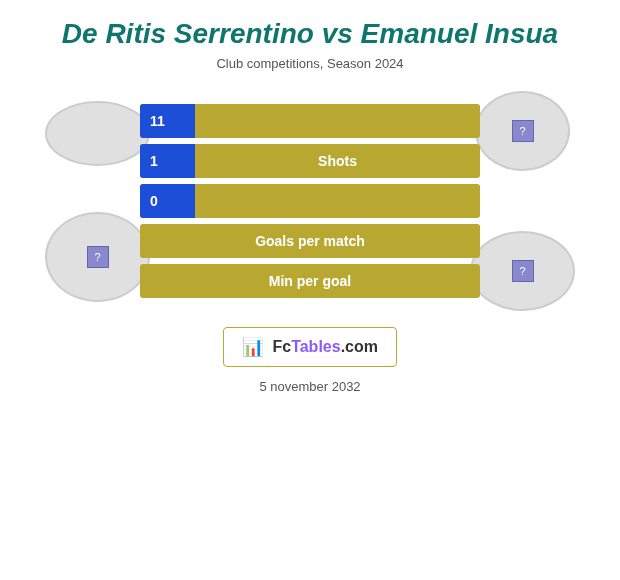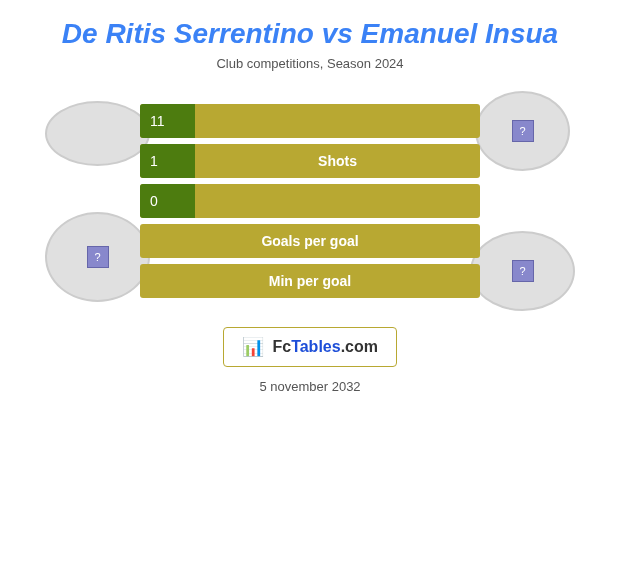--- a/index.html
+++ b/index.html
@@ -16,21 +16,21 @@
       height: 580px;
       display: flex;
       flex-direction: column;
       align-items: center;
       padding: 18px 10px 10px;
     }
 
     .title {
       font-size: 28px;
       font-weight: bold;
-      color: #3b82f6;
+      color: #0f766e;
       text-align: center;
       margin-bottom: 6px;
       font-style: italic;
     }
 
     .subtitle {
       font-size: 13px;
       color: #555;
       text-align: center;
       margin-bottom: 20px;
@@ -99,23 +99,23 @@
     .stat-row {
       display: flex;
       align-items: center;
       background: #b8a832;
       border-radius: 3px;
       overflow: hidden;
       height: 34px;
     }
 
     .stat-value {
-      background: #4d7c0f;
+      background: #1d4ed8;
       color: #fff;
-      font-weight: normal;
+      font-weight: bold;
       font-size: 14px;
       padding: 0 10px;
       height: 100%;
       display: flex;
       align-items: center;
       min-width: 55px;
     }
 
     .stat-label {
       color: #fff;
@@ -140,21 +140,21 @@
       font-size: 18px;
     }
 
     .logo-text {
       font-size: 16px;
       font-weight: bold;
       color: #333;
     }
 
     .logo-text span {
-      color: #1d4ed8;
+      color: #8b5cf6;
     }
 
     .date-text {
       margin-top: 12px;
       font-size: 13px;
       color: #555;
     }
   </style>
 </head>
 <body>
@@ -179,21 +179,21 @@
           <div class="stat-value">11</div>
         </div>
         <div class="stat-row">
           <div class="stat-value">1</div>
           <div class="stat-label">Shots</div>
         </div>
         <div class="stat-row">
           <div class="stat-value">0</div>
         </div>
         <div class="stat-row">
-          <div class="stat-label">Goals per goal</div>
+          <div class="stat-label">Goals per match</div>
         </div>
         <div class="stat-row">
           <div class="stat-label">Min per goal</div>
         </div>
       </div>
 
     <div class="player-right">
       <div class="avatar-ellipse" style="width:95px;height:80px;">
         <div class="avatar-placeholder">?</div>
       </div>

